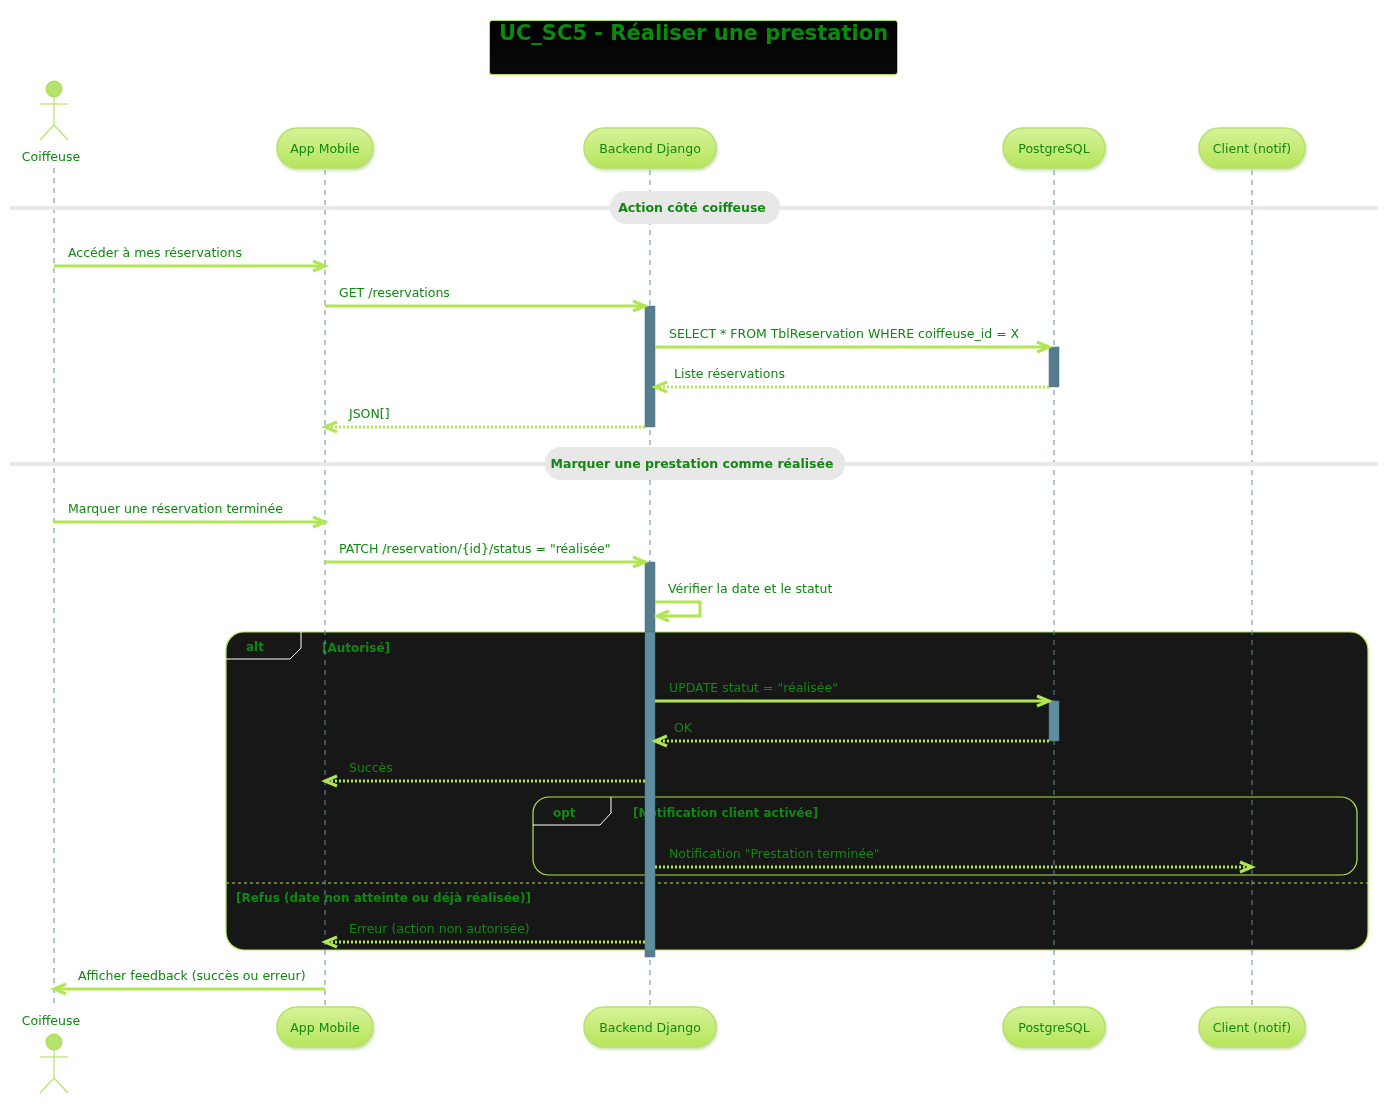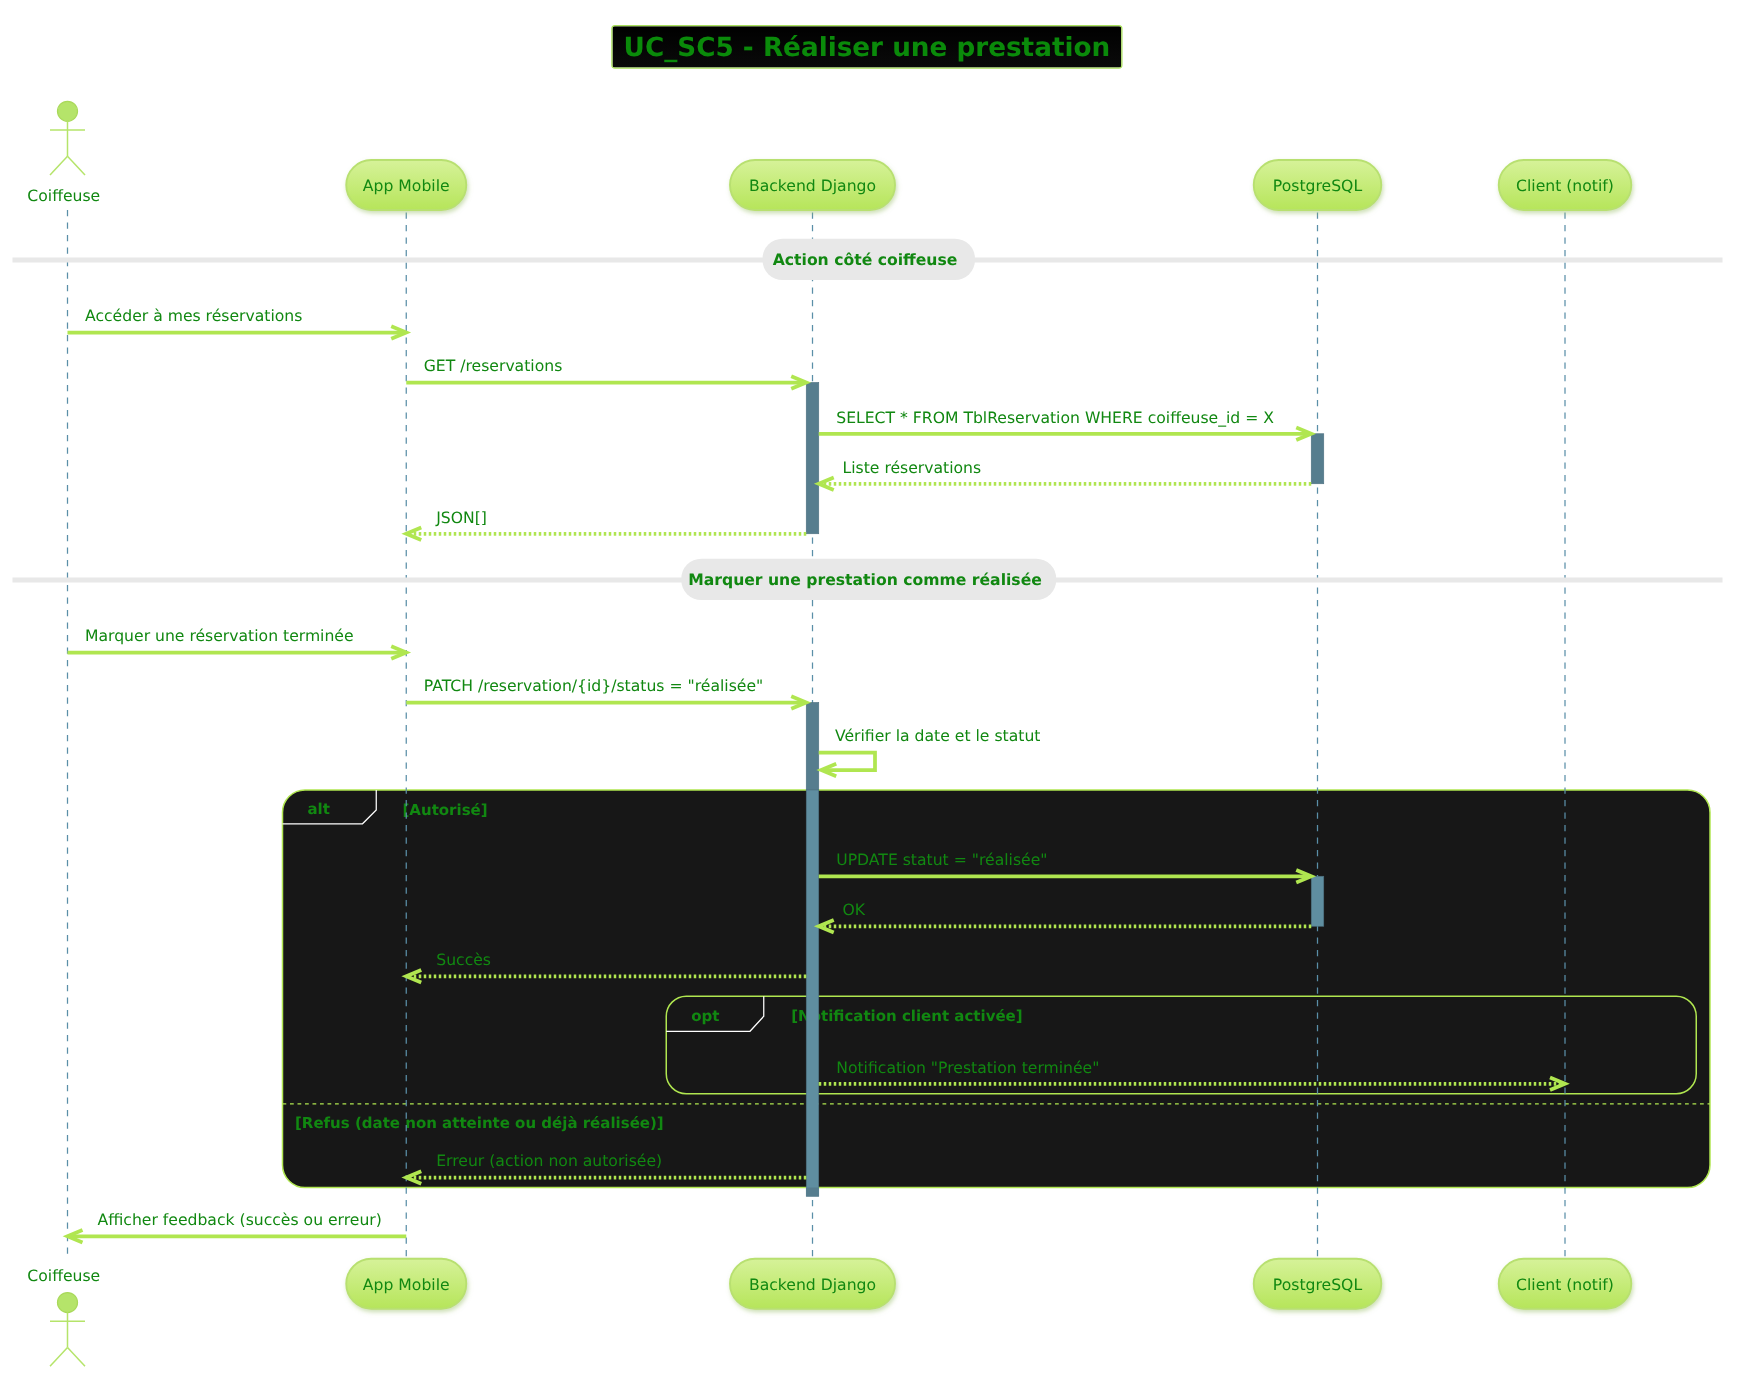--- a/index.html
+++ b/index.html
@@ -1,20 +1,20 @@
 <!DOCTYPE html>
 <html><head>
 <meta charset="utf-8">
 <style>
   html, body { margin: 0; padding: 0; background: #ffffff; }
   body { width: 1390px; height: 1105px; overflow: hidden; font-family: "DejaVu Sans", sans-serif; }
   #diagram { position: absolute; left: 0; top: 0; width: 1390px; height: 1105px; }
-  .title-box { position: absolute; left: 489px; top: 20px; width: 409px; height: 35px; box-sizing: border-box;
+  .title-box { position: absolute; left: 489px; top: 20px; width: 409px; height: 55px; box-sizing: border-box;
     border: 1px solid #a8e05a; border-radius: 3px; background: linear-gradient(#000 0%, #0a0a0a 100%);
-    display: flex; align-items: center; justify-content: center; }
+    display: flex; justify-content: center; }
   .title-text { color: #0a8a0a; font-weight: bold; font-size: 21px; font-family: "DejaVu Sans", sans-serif; }
   svg text { font-family: "DejaVu Sans", sans-serif; }
 </style>
 </head>
 <body>
 
 <div class="title-box">
   <span class="title-text">UC_SC5 - Réaliser une prestation</span>
 </div>
 

